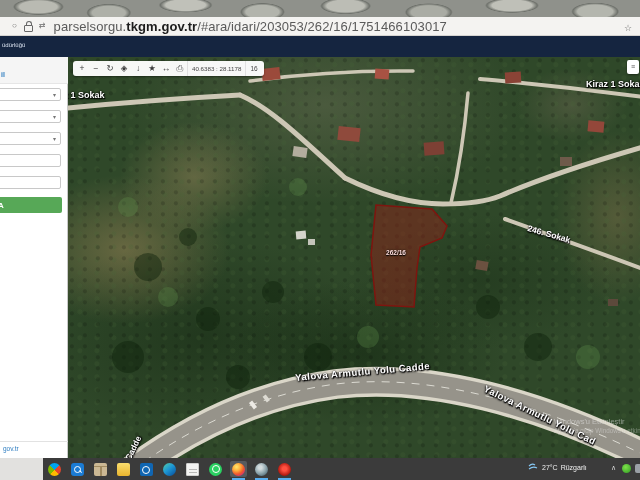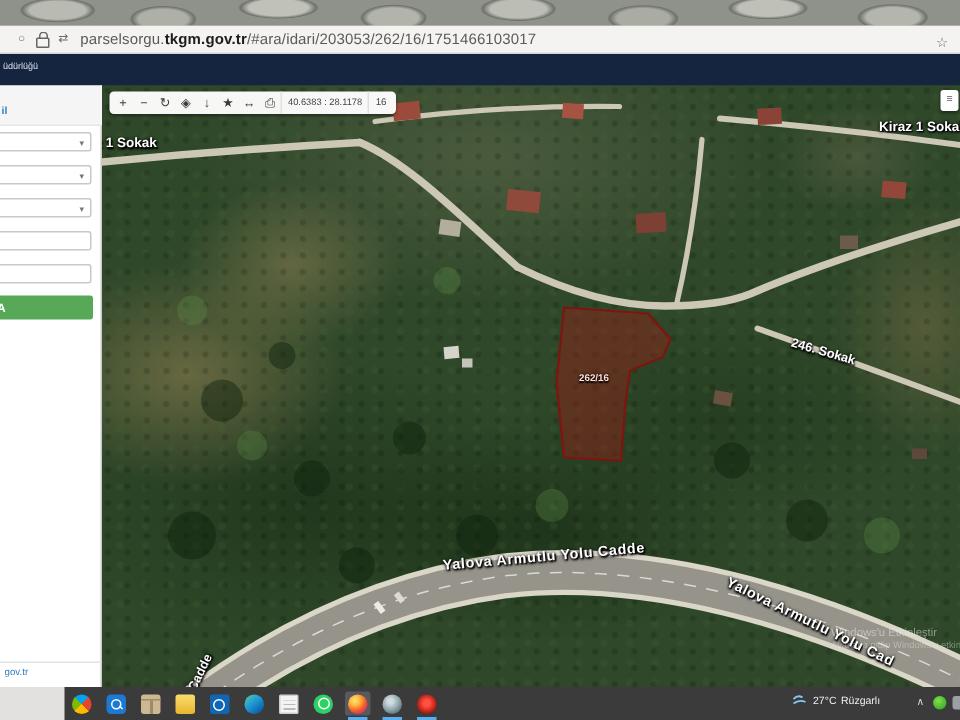--- a/index.html
+++ b/index.html
@@ -21,21 +21,21 @@
   
   .addressbar{position:absolute;left:0;top:17px;width:640px;height:19px;background:#f4f3f1;
     border-bottom:1px solid #d6d4d1;display:flex;align-items:center;box-sizing:border-box;}
   .abicon{font-size:8px;color:#6b6b6b;line-height:18px;}
   .ab-shield{margin-left:12px;}
   .ab-reader{margin-left:6px;}
   .lock{position:relative;width:9px;height:12px;margin-left:7px;}
   .lock .shackle{position:absolute;left:2px;top:1px;width:4px;height:4px;border:1px solid #666;
     border-bottom:none;border-radius:3px 3px 0 0;}
   .lock .lockbody{position:absolute;left:0;top:5px;width:7px;height:5px;border:1px solid #666;border-radius:1px;}
-  .url{margin-left:8px;font-size:10px;color:#5a5a5a;white-space:nowrap;letter-spacing:.1px;}
+  .url{margin-left:8px;font-size:13px;color:#5a5a5a;white-space:nowrap;letter-spacing:.1px;}
   .url b{color:#1c1c1c;}
   .ab-star{position:absolute;right:8px;top:2px;font-size:9px;}
 
   
   .siteheader{position:absolute;left:0;top:36px;width:640px;height:21px;background:#152540;}
   .sitetitle{position:absolute;left:2px;top:6px;font-size:6px;color:#d9e1ee;}
 
   
   .map{position:absolute;left:68px;top:57px;width:572px;height:401px;overflow:hidden;background-color:#2f4829;
     background-image:

